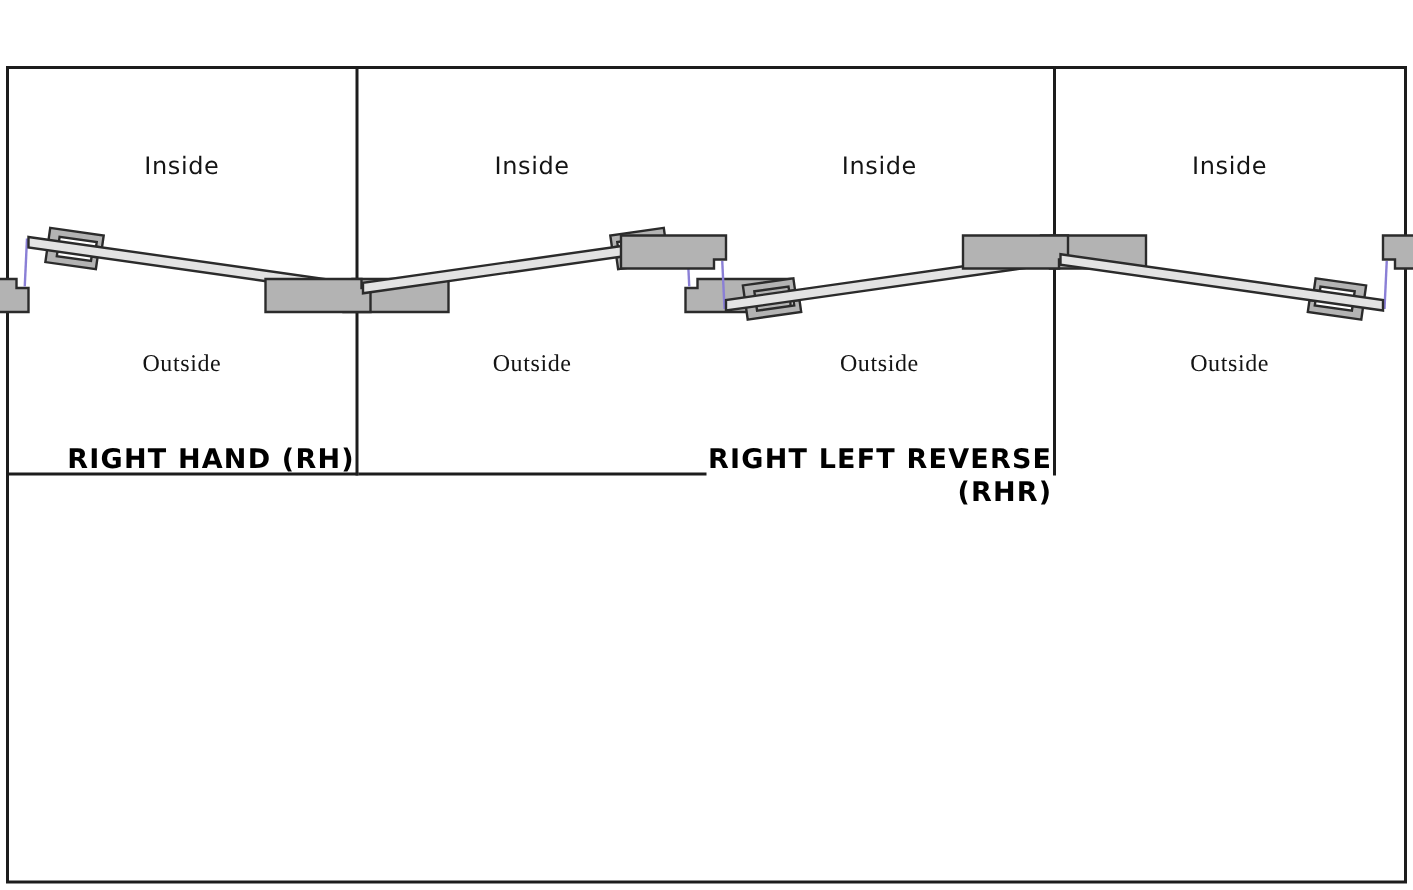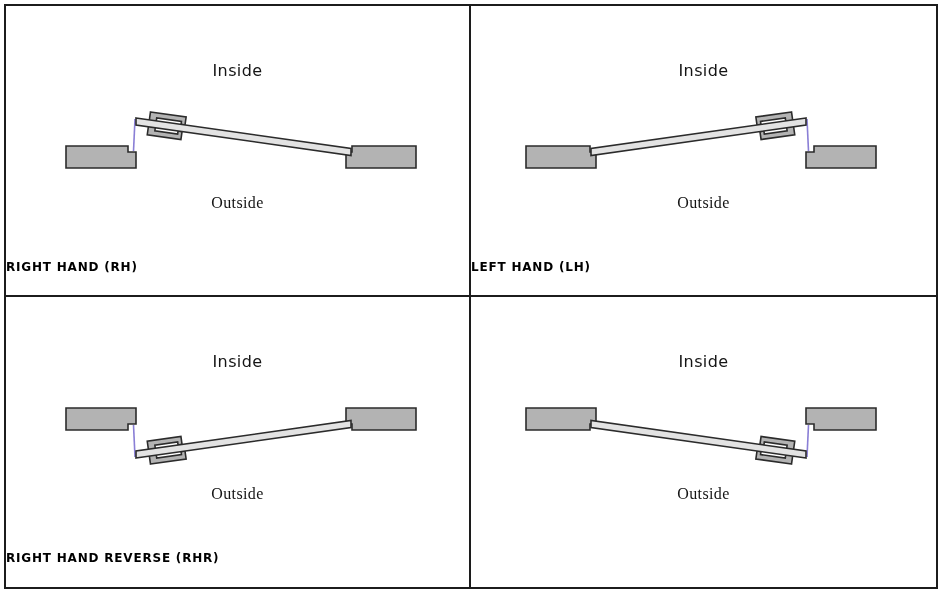--- a/index.html
+++ b/index.html
@@ -5,35 +5,35 @@
   :root{
     --wall-fill:#b3b3b3; --door-fill:#e3e3e3; --outline:#2b2b2b;
     --hinge-line:#8a7fd6; --border-color:#1c1c1c; --text-color:#141414;
   }
   *{box-sizing:border-box; margin:0; padding:0;}
   body{background:#ffffff; font-family:"DejaVu Sans", sans-serif;}
   .frame{position:relative; width:942px; height:593px; background:#ffffff;}
   .grid{
     position:absolute; inset:4px;
     border:2px solid var(--border-color);
-    display:grid; grid-template-columns:1fr 1fr; grid-template-rows:1fr 1fr;
+    display:grid; grid-template-columns:1fr 1fr 1fr 1fr; grid-template-rows:1fr 1fr;margin-top:40px;
   }
   .quadrant{position:relative;}
   .q-rh  {border-right:2px solid var(--border-color); border-bottom:2px solid var(--border-color);}
   .q-lh  {border-bottom:2px solid var(--border-color);}
   .q-rhr {border-right:2px solid var(--border-color);}
   .side-label{
     position:absolute; left:0; width:100%; text-align:center;
     font-size:16px; line-height:20px; color:var(--text-color); letter-spacing:0.4px;
   }
   .label-inside{top:55px;}
   .label-outside{top:187px;font-family:Liberation Serif, serif;}
   .caption{
-    position:absolute; left:0; top:250px; width:100%; text-align:left;
-    font-size:12px; line-height:22px; font-weight:bold; color:#000000; letter-spacing:0.8px;
+    position:absolute; left:0; top:250px; width:100%; text-align:right;
+    font-size:18px; line-height:22px; font-weight:bold; color:#000000; letter-spacing:0.8px;
   }
   .svg-wrap{position:absolute; left:50%; top:92px; transform:translateX(-50%); width:360px; height:80px;}
   .q-bottom .svg-wrap{top:101px;}
   .defs-holder{position:absolute; width:0; height:0; overflow:hidden;}
 </style>
 </head>
 <body>
 
 <svg class="defs-holder" aria-hidden="true">
   <defs>
@@ -67,32 +67,31 @@
     </div>
 
     <div class="quadrant q-lh">
       <div class="side-label label-inside">Inside</div>
       <div class="svg-wrap">
         <svg width="360" height="80" viewBox="0 0 360 80">
           <use href="#door-assembly" transform="translate(360,0) scale(-1,1)"></use>
         </svg>
       </div>
       <div class="side-label label-outside">Outside</div>
-      <div class="caption">LEFT HAND (LH)</div>
     </div>
 
     <div class="quadrant q-rhr q-bottom">
       <div class="side-label label-inside">Inside</div>
       <div class="svg-wrap">
         <svg width="360" height="80" viewBox="0 0 360 80">
           <use href="#door-assembly" transform="translate(0,80) scale(1,-1)"></use>
         </svg>
       </div>
       <div class="side-label label-outside">Outside</div>
-      <div class="caption">RIGHT HAND REVERSE (RHR)</div>
+      <div class="caption">RIGHT LEFT REVERSE (RHR)</div>
     </div>
 
     <div class="quadrant q-lhr q-bottom">
       <div class="side-label label-inside">Inside</div>
       <div class="svg-wrap">
         <svg width="360" height="80" viewBox="0 0 360 80">
           <use href="#door-assembly" transform="translate(360,80) scale(-1,-1)"></use>
         </svg>
       </div>
       <div class="side-label label-outside">Outside</div>

